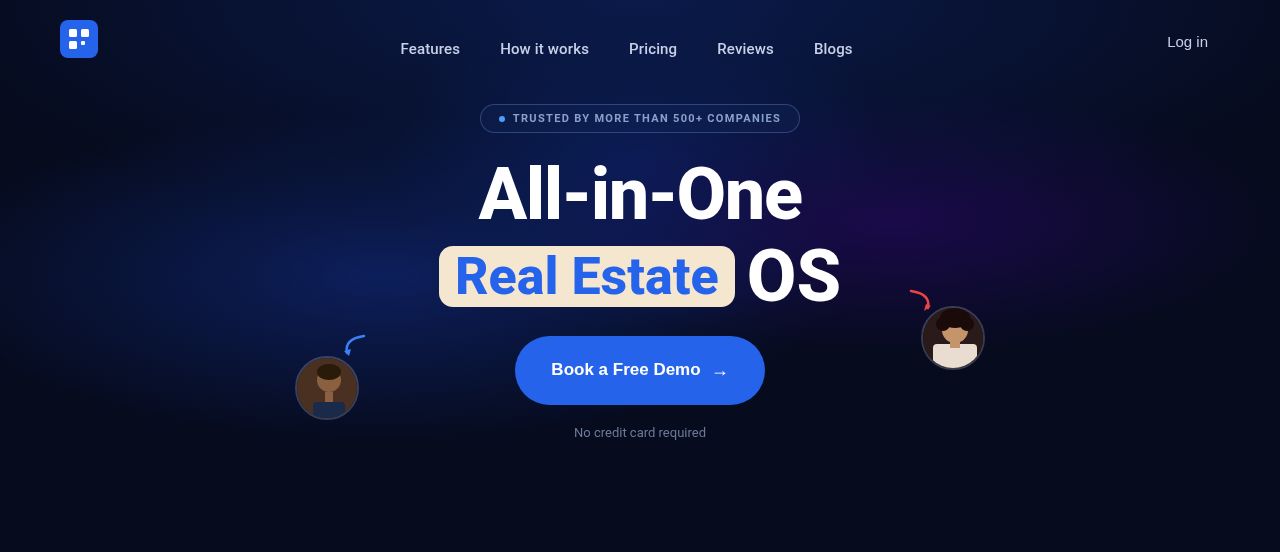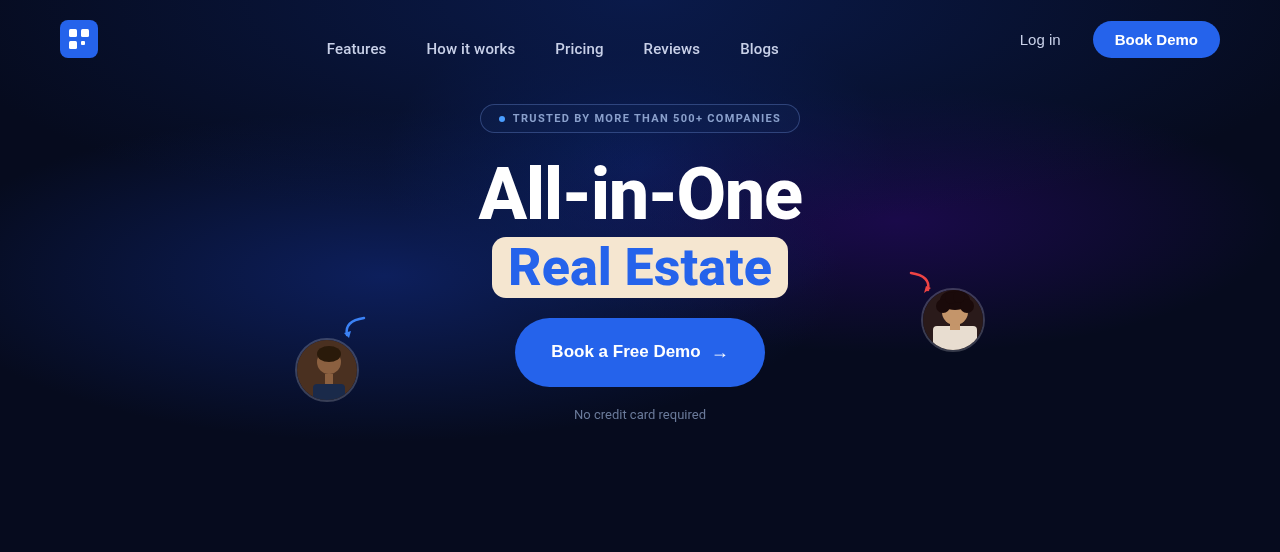--- a/index.html
+++ b/index.html
@@ -253,36 +253,36 @@
     <li>
       <a href="#">Reviews</a>
     </li>
     <li>
       <a href="#">Blogs</a>
     </li>
   </ul>
 
   <div class="nav-actions">
     <button class="btn-login">Log in</button>
-    <button class="btn-book-demo">Book Demo</button>
   </div>
 </nav>
 
 <section class="hero">
   <div class="trusted-badge">
     <div class="trusted-dot"></div>
     <span class="trusted-text">TRUSTED BY MORE THAN 500+ COMPANIES</span>
   </div>
 
   <h1 class="hero-title">All-in-One</h1>
 
   <div class="hero-title-line2">
     <div class="highlight-box">
       <span class="highlight-text">Real Estate</span>
     </div>
+    <span class="os-text">OS</span>
   </div>
 
 
   <div style="position:relative;">
     <button class="btn-free-demo">
       <span>Book a Free Demo</span>
       <span class="btn-arrow">→</span>
     </button>
 
     

